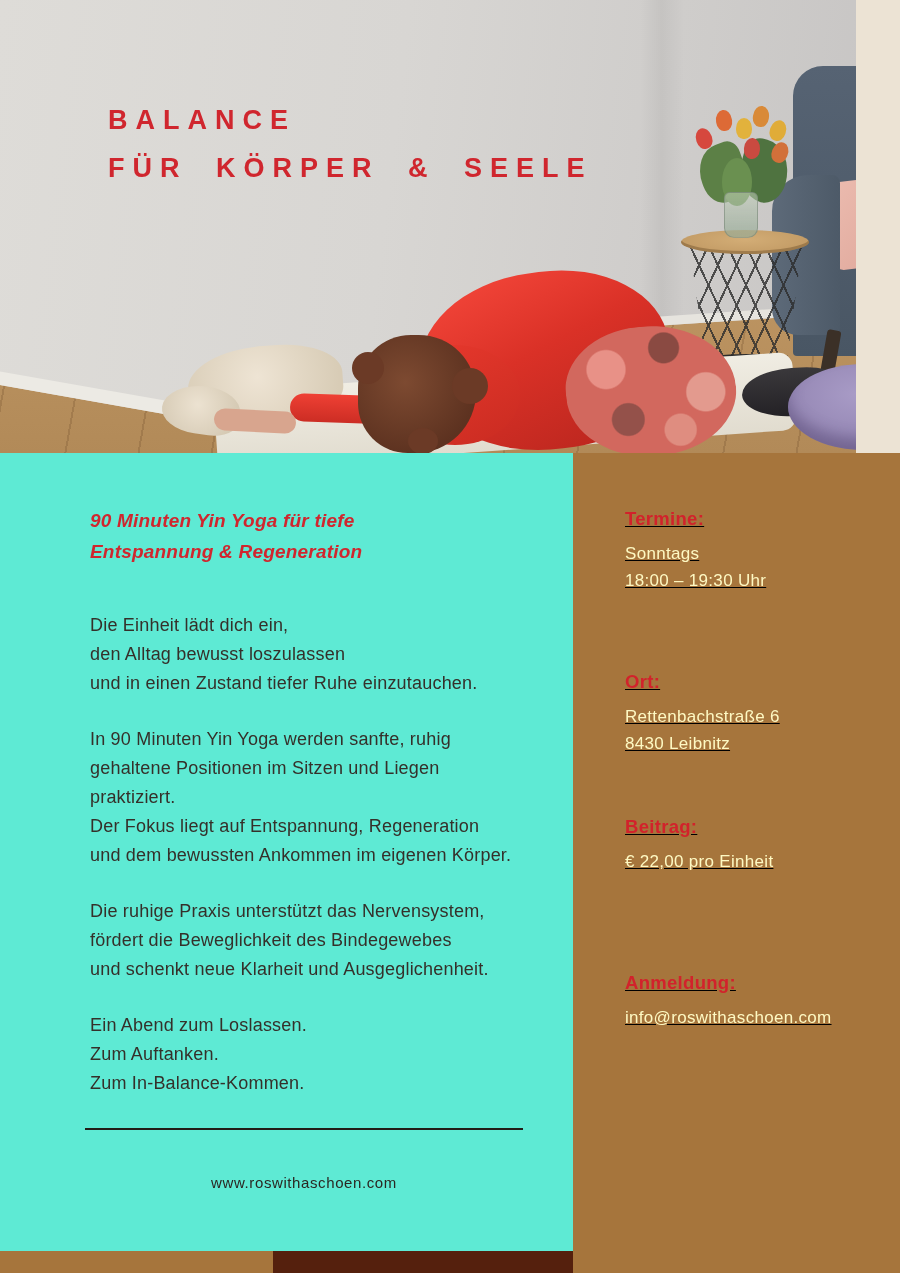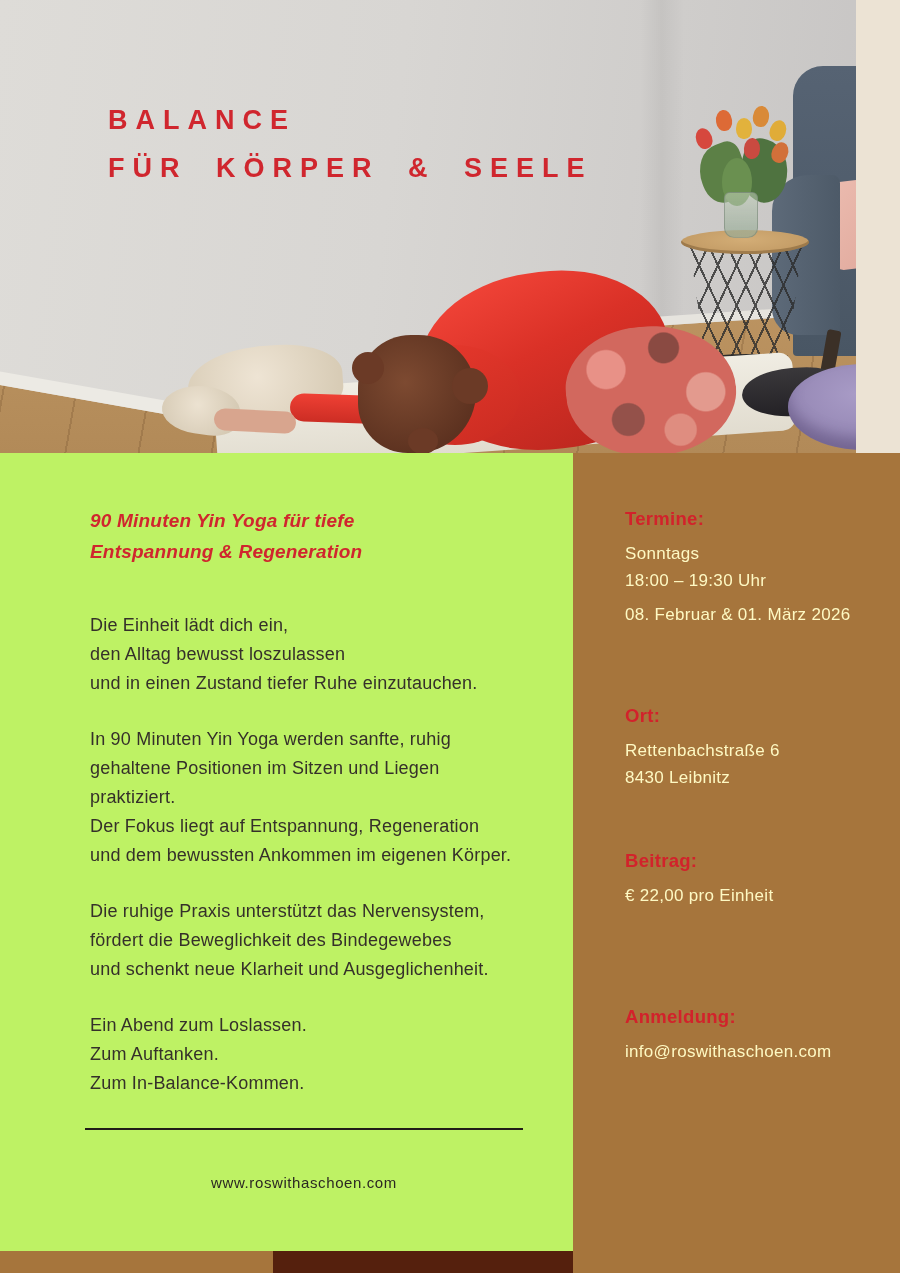--- a/index.html
+++ b/index.html
@@ -99,33 +99,33 @@
   .zafu { position: absolute; left: 788px; top: 364px; width: 152px; height: 86px;
           background: radial-gradient(ellipse at 45% 35%, #a89bc6, #8f81af 78%);
           border-radius: 50%; box-shadow: inset 0 -12px 14px rgba(60,45,90,0.35); }
 
   .hero-title { position: absolute; left: 108px; top: 96px; z-index: 5;
           font-size: 27px; font-weight: 700; line-height: 48px;
           letter-spacing: 8px; word-spacing: 13px; color: #d0262e; }
 
   
   .left-col { position: absolute; left: 0; top: 453px; width: 573px; height: 798px;
-          background: #bef264; padding: 52px 40px 0 90px; }
+          background: #5eead4; padding: 52px 40px 0 90px; }
   .subtitle { font-size: 19px; font-weight: 700; font-style: italic;
           color: #d0262e; line-height: 31px; letter-spacing: 0.2px; }
   .para { font-size: 18px; line-height: 29px; color: #35302a; letter-spacing: 0.2px; }
   .para.first { margin-top: 44px; }
   .para + .para { margin-top: 27px; }
   .divider { width: 438px; margin: 30px 0 0 -5px; border-top: 2px solid #221d18; }
   .website { width: 438px; margin: 44px 0 16px -5px; text-align: center;
           font-size: 15px; color: #2b2722; letter-spacing: 0.6px; }
 
   
   .right-col { position: absolute; left: 573px; top: 453px; width: 327px; height: 820px;
-          background: #a6753c; padding: 54px 24px 0 52px; }
+          background: #a6753c; padding: 54px 24px 0 52px; text-decoration: underline; }
   .info-heading { font-size: 18.5px; font-weight: 700; color: #d2222b;
           letter-spacing: 0.3px; line-height: 24px; margin-bottom: 9px; }
   .info-line { font-size: 17px; line-height: 27px; color: #fef9c3; letter-spacing: 0.3px; }
   .info-line.spaced { margin-top: 7px; }
   .sec-ort { margin-top: 76px; }
   .sec-beitrag { margin-top: 58px; }
   .sec-anmeldung { margin-top: 96px; }
 
   
   .bottom-strip { position: absolute; left: 0; top: 1251px; width: 900px; height: 22px; }
@@ -222,21 +222,20 @@
 
     <div class="divider"></div>
     <div class="website">www.roswithaschoen.com</div>
   </div>
 
   <div class="right-col">
     <div>
       <div class="info-heading">Termine:</div>
       <div class="info-line">Sonntags</div>
       <div class="info-line">18:00 – 19:30 Uhr</div>
-      <div class="info-line spaced">08. Februar &amp; 01. März 2026</div>
     </div>
 
     <div class="sec-ort">
       <div class="info-heading">Ort:</div>
       <div class="info-line">Rettenbachstraße 6</div>
       <div class="info-line">8430 Leibnitz</div>
     </div>
 
     <div class="sec-beitrag">
       <div class="info-heading">Beitrag:</div>

